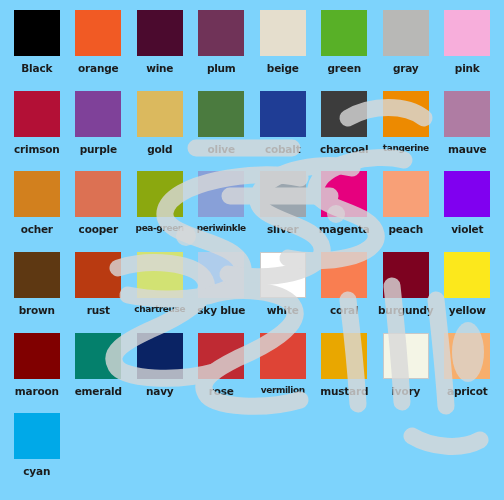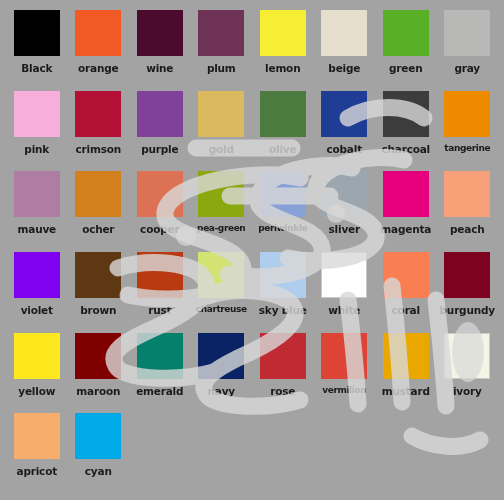--- a/index.html
+++ b/index.html
@@ -11,21 +11,21 @@
     height: 500px;
     background: #f1f1f1;
     font-family: "DejaVu Sans", sans-serif;
     overflow: hidden;
   }
 
   #palette-page {
     position: relative;
     width: 504px;
     height: 500px;
-    background: #a3a3a3;
+    background: #7dd3fc;
     box-sizing: border-box;
   }
 
   #swatch-grid {
     position: relative;
     z-index: 1;
     display: grid;
     grid-template-columns: repeat(8, 1fr);
     grid-template-rows: repeat(6, 1fr);
     width: 504px;
@@ -94,24 +94,20 @@
         <div class="swatch-chip" style="background-color: rgb(241, 90, 36);"></div>
         <div class="swatch-label">orange</div>
       </div>
       <div class="swatch-cell">
         <div class="swatch-chip" style="background-color: rgb(75, 10, 46);"></div>
         <div class="swatch-label">wine</div>
       </div>
       <div class="swatch-cell">
         <div class="swatch-chip" style="background-color: rgb(112, 51, 88);"></div>
         <div class="swatch-label">plum</div>
-      </div>
-      <div class="swatch-cell">
-        <div class="swatch-chip" style="background-color: rgb(245, 238, 51);"></div>
-        <div class="swatch-label">lemon</div>
       </div>
       <div class="swatch-cell">
         <div class="swatch-chip" style="background-color: rgb(229, 222, 205);"></div>
         <div class="swatch-label">beige</div>
       </div>
       <div class="swatch-cell">
         <div class="swatch-chip" style="background-color: rgb(88, 176, 39);"></div>
         <div class="swatch-label">green</div>
       </div>
       <div class="swatch-cell">

